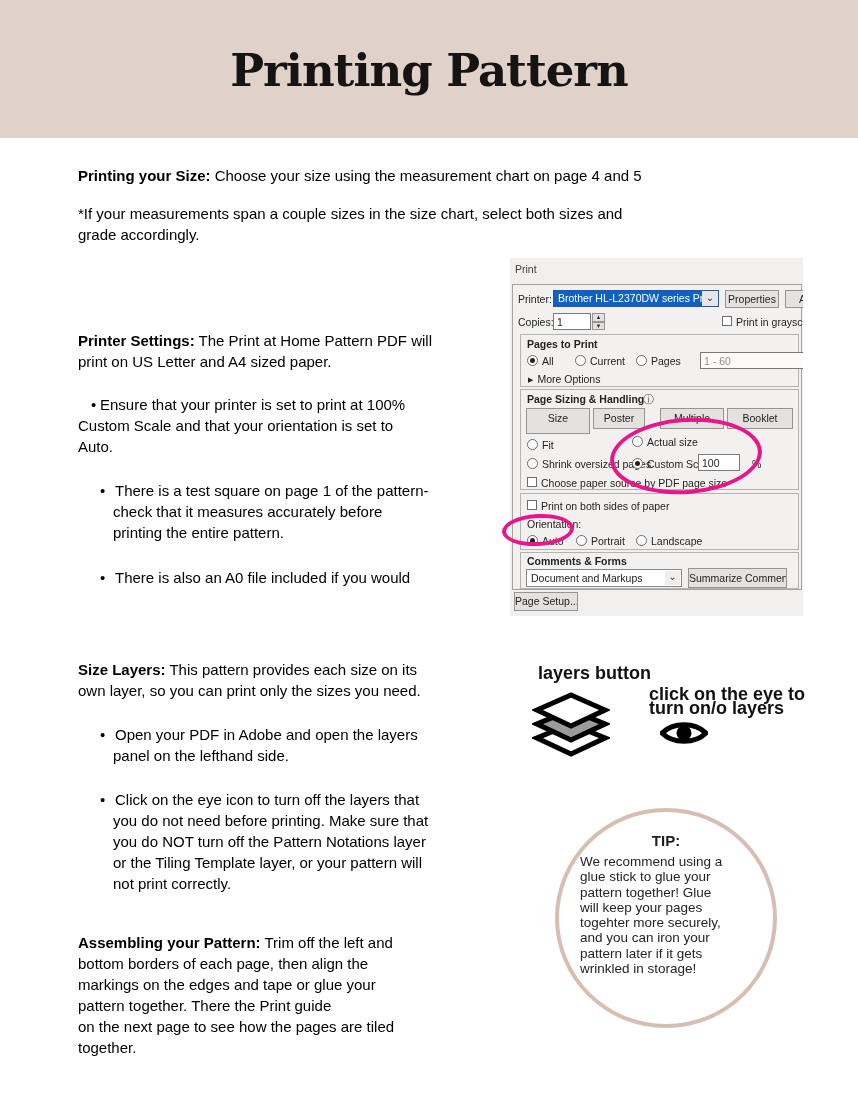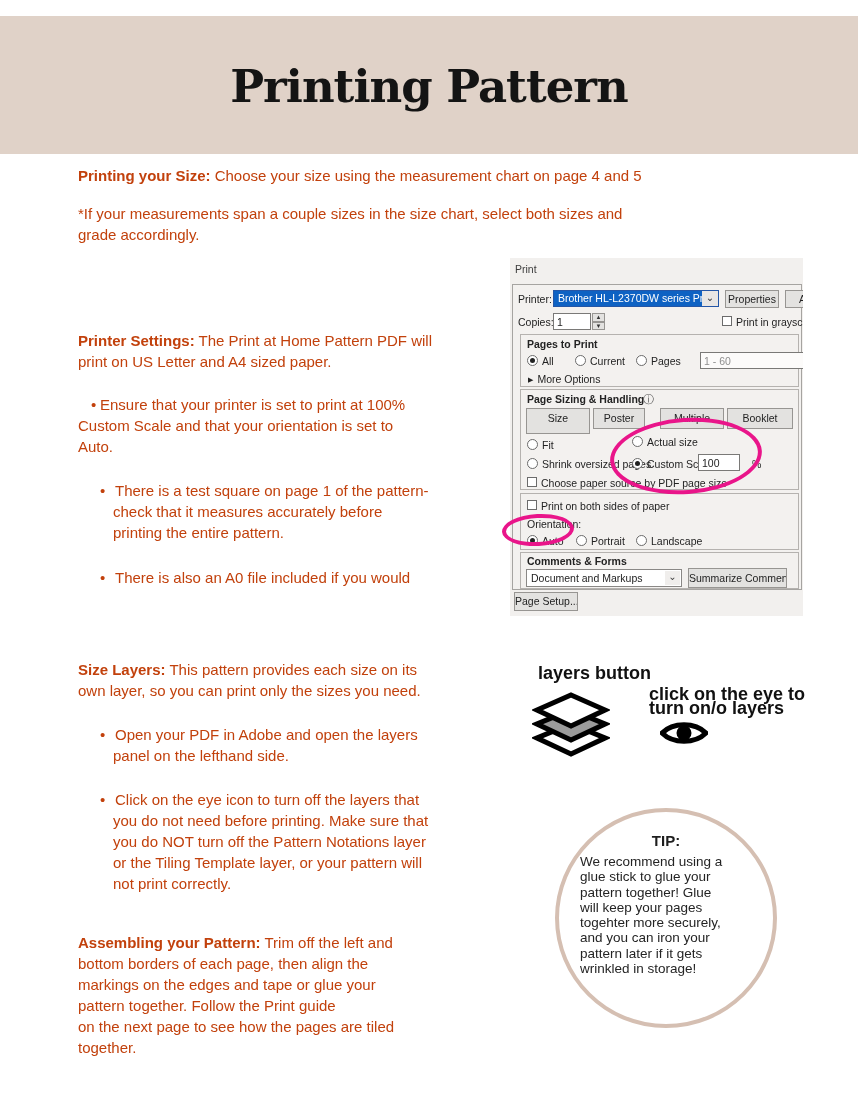--- a/index.html
+++ b/index.html
@@ -1,25 +1,25 @@
 <!DOCTYPE html>
 <html><head>
 <meta charset="utf-8">
 <style>
   * { margin:0; padding:0; box-sizing:border-box; }
   html,body { width:858px; height:1120px; background:#ffffff; font-family:"Liberation Sans", sans-serif; }
   .page { position:relative; width:858px; height:1120px; background:#fff; overflow:hidden; }
 
   
-  .hdr { position:absolute; left:0; top:0; width:858px; height:138px; background:#e0d2c8;margin-top:16px; }
+  .hdr { position:absolute; left:0; top:0; width:858px; height:138px; background:#e0d2c8; }
   .hdr h1 { text-align:center; padding-top:44px; font-family:"DejaVu Serif", serif; font-weight:700;
             font-size:45px; letter-spacing:-1px; color:#141414; }
 
   
-  .tl { white-space:nowrap; font-size:15px; line-height:21px; color:#c2410c; height:21px; }
+  .tl { white-space:nowrap; font-size:15px; line-height:21px; color:#000000; height:21px; }
   .b { font-weight:700; }
   .intro { position:absolute; left:78px; top:165px; width:720px; }
   .intro .gap { height:17px; }
   .col { position:absolute; left:78px; top:283px; width:430px; }
   .blk { position:absolute; left:0;margin-top:45px; }
   .bullet .dot-f { display:inline-block; width:22px; padding-left:13px; }
   .bullet .dot-h { display:inline-block; width:15px; }
   .bullet.hang .bl-first { padding-left:22px; }
   .bullet.hang .bl-cont  { padding-left:35px; }
   .bullet.flush .bl-cont { padding-left:0; }
@@ -126,21 +126,21 @@
       <div class="tl bl-cont">you do not need before printing. Make sure that</div>
       <div class="tl bl-cont">you do NOT turn off the Pattern Notations layer</div>
       <div class="tl bl-cont">or the Tiling Template layer, or your pattern will</div>
       <div class="tl bl-cont">not print correctly.</div>
     </div>
 
     <div class="blk" style="top:604px">
       <div class="tl"><span class="b">Assembling your Pattern:</span> <span>Trim off the left and</span></div>
       <div class="tl">bottom borders of each page, then align the</div>
       <div class="tl">markings on the edges and tape or glue your</div>
-      <div class="tl">pattern together. Follow the Print guide</div>
+      <div class="tl">pattern together. There the Print guide</div>
       <div class="tl">on the next page to see how the pages are tiled</div>
       <div class="tl">together.</div>
     </div>
   </div>
 
   <div class="shot">
     <div class="shot-title">Print</div>
     <div class="panel">
 
       <span class="dlabel" style="left:5px;top:8px">Printer:</span>

